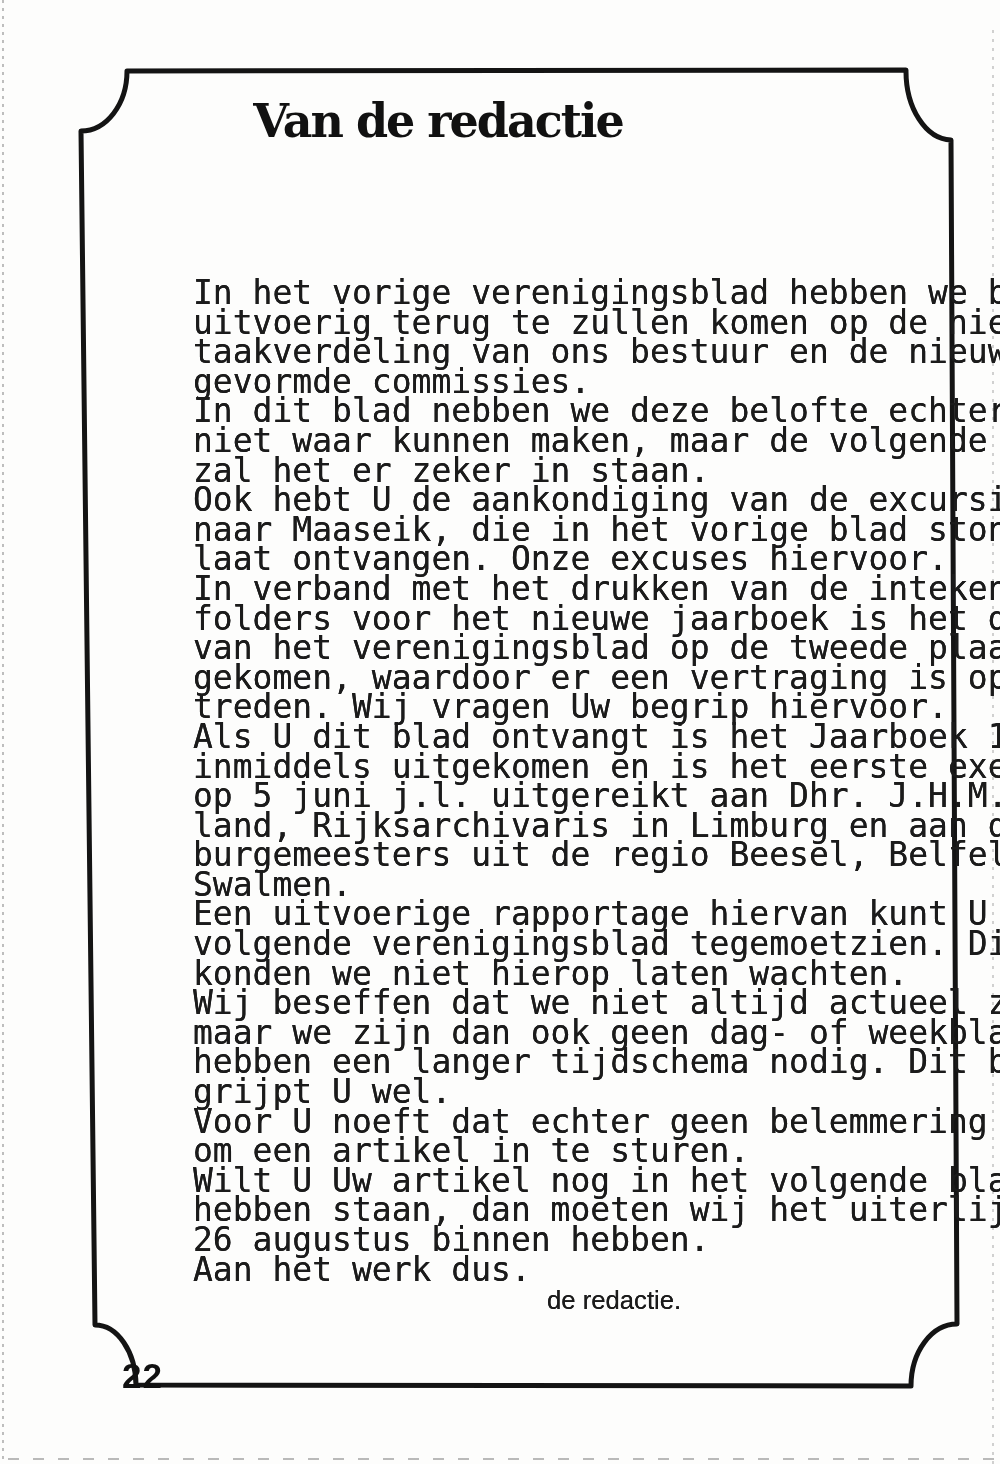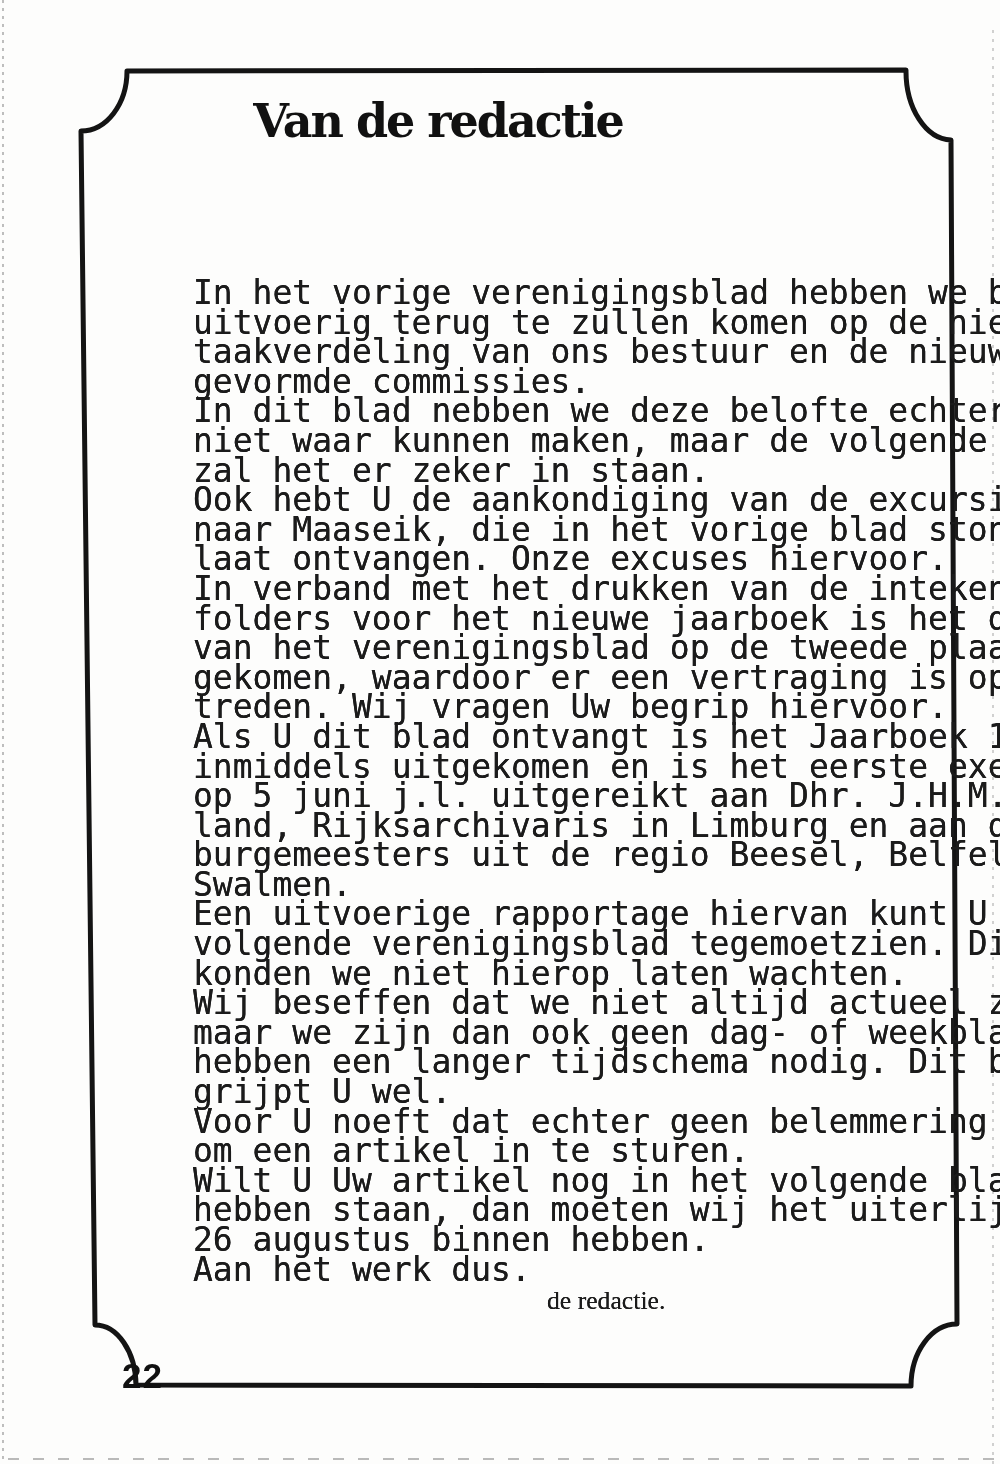--- a/index.html
+++ b/index.html
@@ -52,21 +52,21 @@
     font-size: 33px;
     line-height: 29.6px;
     color: #1b1b1b;
     text-shadow: 0 0 0.6px #1b1b1b;
     white-space: pre;
   }
   .signature {
     position: absolute;
     top: 1286px;
     left: 547px;
-    font-family: Liberation Serif, serif;
+    font-family: Liberation Sans, sans-serif;
     font-size: 25.7px;
     color: #1b1b1b;
     text-shadow: 0 0 0.6px #1b1b1b;
     white-space: pre;
   }
   
   .page-number {
     position: absolute;
     top: 1356px;
     left: 88px;

